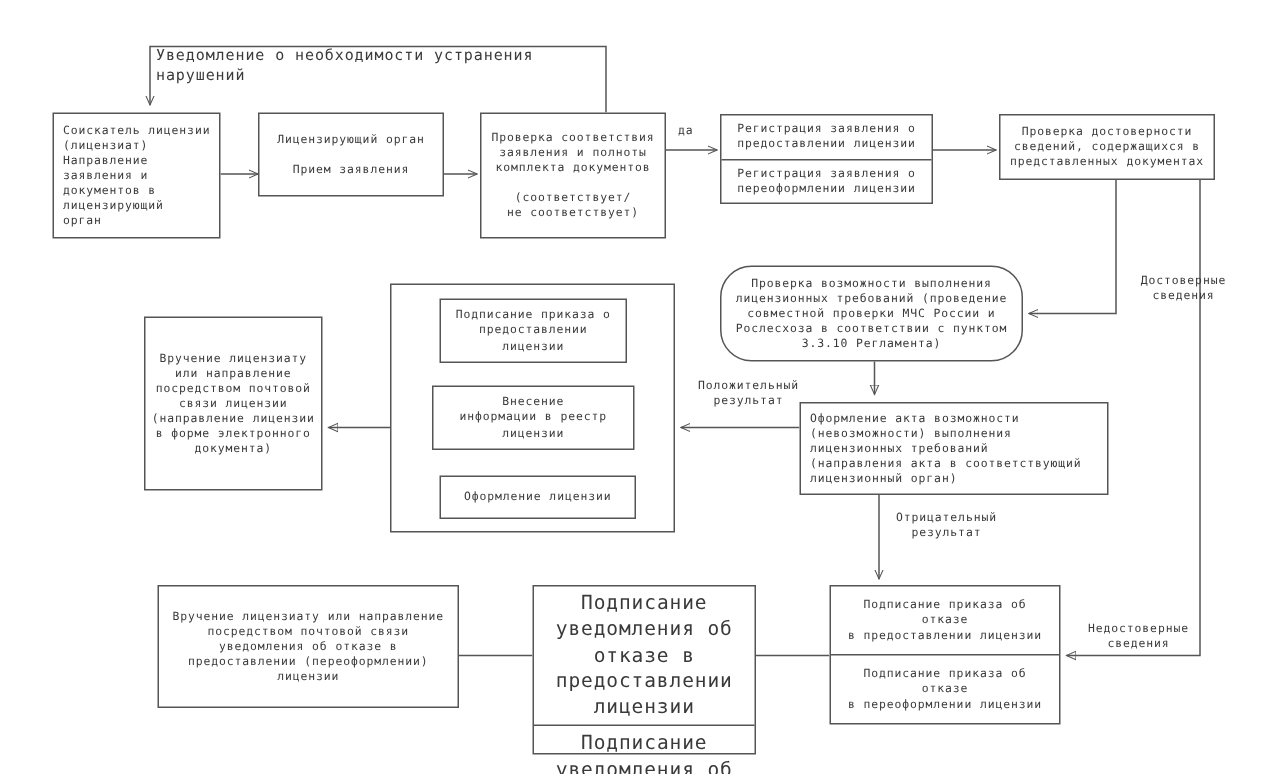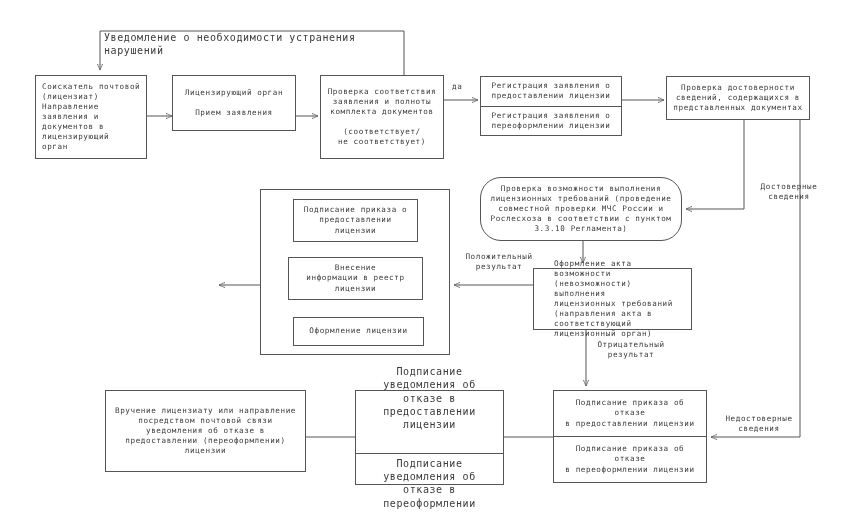--- a/index.html
+++ b/index.html
@@ -35,21 +35,21 @@
     text-align: left;
     align-items: flex-start;
   }
   .container-box {
     position: absolute;
     box-sizing: border-box;
     border: 1px solid #555555;
     background: #ffffff;
   }
   .divided {
-    justify-content: center;
+    justify-content: space-between;
     padding: 0;
   }
   .divided .seg {
     width: 100%;
     box-sizing: border-box;
     display: flex;
     align-items: center;
     justify-content: center;
     text-align: center;
     white-space: pre-line;
@@ -136,21 +136,21 @@
 
   <div class="label ctr" style="left:713px; top:414px; width:92px; font-size:7.6px;">Недостоверные
 сведения</div>
 
   <div class="label ctr" style="left:458px; top:252px; width:82px; font-size:7.6px;">Положительный
 результат</div>
 
   <div class="label ctr" style="left:589px; top:340px; width:84px; font-size:7.6px;">Отрицательный
 результат</div>
 
-  <div class="node left-align" style="left:35px; top:75px; width:112px; height:84px; font-size:7.6px; padding-left:6px;">Соискатель почтовой
+  <div class="node left-align" style="left:35px; top:75px; width:112px; height:84px; font-size:7.6px; padding-left:6px;">Соискатель лицензии
 (лицензиат)
 Направление
 заявления и
 документов в
 лицензирующий
 орган</div>
 
   <div class="node" style="left:172px; top:75px; width:124px; height:56px; font-size:7.6px;">Лицензирующий орган
 
 Прием заявления</div>
@@ -172,46 +172,53 @@
   <div class="node" style="left:666px; top:76px; width:144px; height:44px; font-size:7.6px;">Проверка достоверности
 сведений, содержащихся в
 представленных документах</div>
 
   <div class="node" style="left:480px; top:177px; width:202px; height:64px; font-size:7.6px;border-radius:21px;">Проверка возможности выполнения
 лицензионных требований (проведение
 совместной проверки МЧС России и
 Рослесхоза в соответствии с пунктом
 3.3.10 Регламента)</div>
 
-  <div class="node left-align" style="left:533px; top:268px; width:159px; height:62px; font-size:7.6px; padding-left:20px;">Оформление акта возможности
+  <div class="node left-align" style="left:533px; top:268px; width:206px; height:62px; font-size:7.6px; padding-left:6px;">Оформление акта возможности
 (невозможности) выполнения
 лицензионных требований
 (направления акта в соответствующий
 лицензионный орган)</div>
 
   <div class="container-box" style="left:260px; top:189px; width:190px; height:166px;"></div>
 
   <div class="node" style="left:293px; top:199px; width:125px; height:43px; font-size:7.6px;">Подписание приказа о
 предоставлении
 лицензии</div>
 
   <div class="node" style="left:288px; top:257px; width:135px; height:43px; font-size:7.6px;">Внесение
 информации в реестр
 лицензии</div>
 
   <div class="node" style="left:293px; top:317px; width:131px; height:29px; font-size:7.6px;">Оформление лицензии</div>
 
+  <div class="node" style="left:96px; top:211px; width:119px; height:116px; font-size:7.6px;">Вручение лицензиату
+или направление
+посредством почтовой
+связи лицензии
+(направление лицензии
+в форме электронного
+документа)</div>
 
   <div class="node" style="left:105px; top:390px; width:201px; height:82px; font-size:7.6px;">Вручение лицензиату или направление
 посредством почтовой связи
 уведомления об отказе в
 предоставлении (переоформлении)
 лицензии</div>
 
-  <div class="node divided" style="left:355px; top:390px; width:149px; height:95px; font-size:10px;gap:18px;">
+  <div class="node divided" style="left:355px; top:390px; width:149px; height:113px; font-size:13px;">
     <div class="seg">Подписание уведомления об
 отказе в предоставлении
 лицензии</div>
     <div class="seg sep">Подписание уведомления об
 отказе в переоформлении</div>
   </div>
 
   <div class="node divided" style="left:553px; top:390px; width:154px; height:93px; font-size:7.6px;">
     <div class="seg">Подписание приказа об отказе
 в предоставлении лицензии</div>

